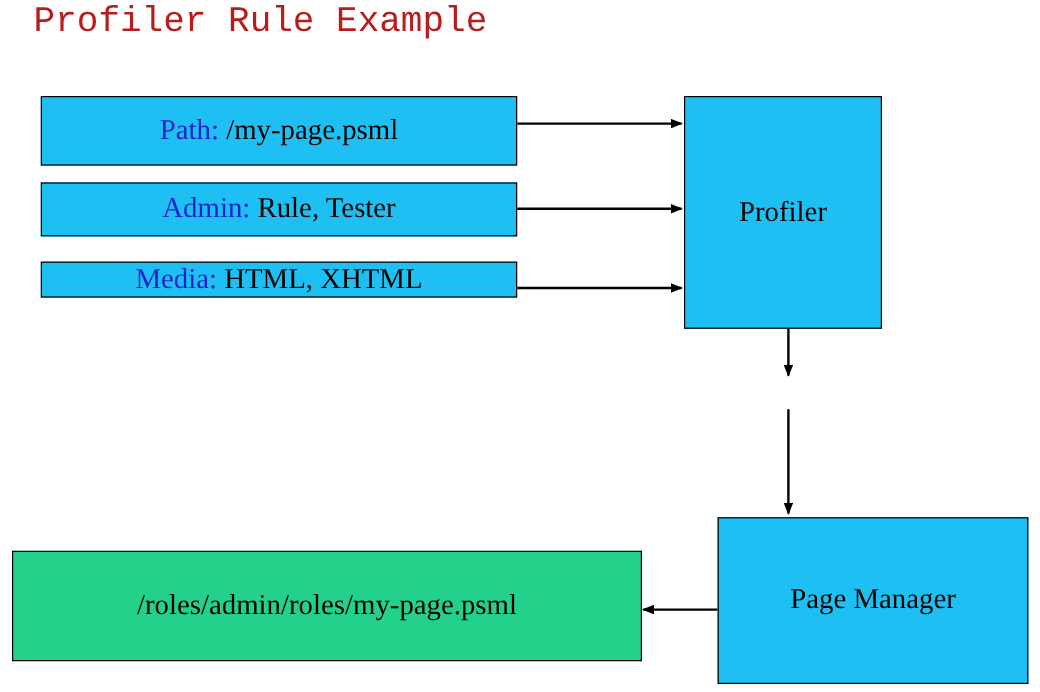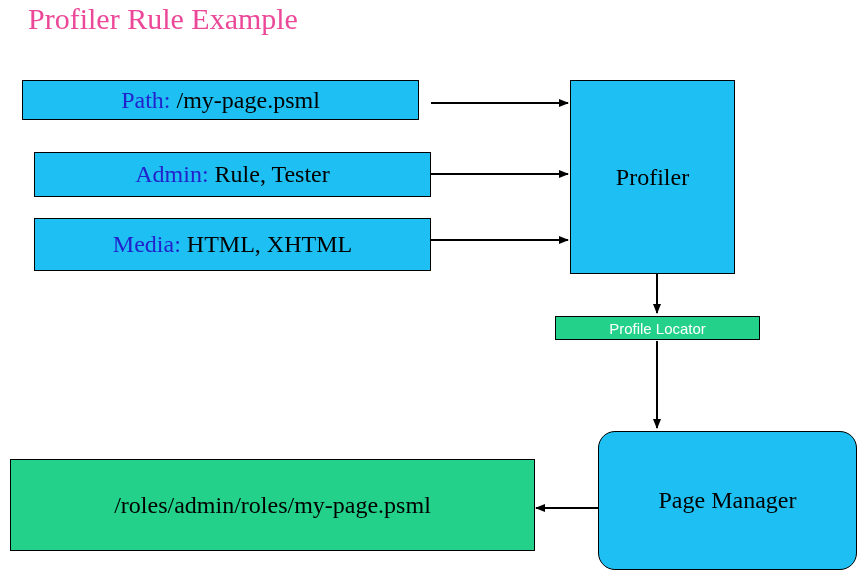--- a/index.html
+++ b/index.html
@@ -12,23 +12,23 @@
     width: 867px;
     height: 577px;
     background: #ffffff;
     overflow: hidden;
     font-family: "Liberation Sans", sans-serif;
   }
   .title {
     position: absolute;
     left: 28px;
     top: 2px;
-    font-family: Liberation Serif, serif;
+    font-family: Liberation Mono, monospace;
     font-size: 30px;
-    color: #ec4899;
+    color: #b91c1c;
     white-space: nowrap;
   }
   .box {
     position: absolute;
     box-sizing: border-box;
     border: 1px solid #000000;
     display: flex;
     align-items: center;
     justify-content: center;
     text-align: center;
@@ -85,47 +85,44 @@
       </marker>
     </defs>
     <line x1="431" y1="103" x2="568" y2="103" stroke="#000000" stroke-width="2" marker-end="url(#ah)"></line>
     <line x1="431" y1="174" x2="568" y2="174" stroke="#000000" stroke-width="2" marker-end="url(#ah)"></line>
     <line x1="431" y1="240" x2="568" y2="240" stroke="#000000" stroke-width="2" marker-end="url(#ah)"></line>
     <line x1="657" y1="274" x2="657" y2="313" stroke="#000000" stroke-width="2" marker-end="url(#ah)"></line>
     <line x1="657" y1="341" x2="657" y2="428" stroke="#000000" stroke-width="2" marker-end="url(#ah)"></line>
     <line x1="598" y1="508" x2="536" y2="508" stroke="#000000" stroke-width="2" marker-end="url(#ah)"></line>
   </svg>
 
-  <div class="box cyan label-box serif" style="left:22px; top:80px; width:397px; height:40px;">
+  <div class="box cyan label-box serif" style="left:34px; top:80px; width:397px; height:58px;">
     <span>
       <span class="kw">Path:</span><span> /my-page.psml</span>
     </span>
   </div>
 
   <div class="box cyan label-box serif" style="left:34px; top:152px; width:397px; height:45px;">
     <span>
       <span class="kw">Admin:</span><span> Rule, Tester</span>
     </span>
   </div>
 
-  <div class="box cyan label-box serif" style="left:34px; top:218px; width:397px; height:53px;">
+  <div class="box cyan label-box serif" style="left:34px; top:218px; width:397px; height:30px;">
     <span>
       <span class="kw">Media:</span><span> HTML, XHTML</span>
     </span>
   </div>
 
   <div class="box cyan proc-box serif" style="left:570px; top:80px; width:165px; height:194px;">
     <span>Profiler</span>
   </div>
 
-  <div class="box green locator" style="left:555px; top:316px; width:205px; height:24px;">
-    <span>Profile Locator</span>
-  </div>
 
-  <div class="box cyan proc-box serif" style="left:598px; top:431px; width:259px; height:139px;border-radius:17px;">
+  <div class="box cyan proc-box serif" style="left:598px; top:431px; width:259px; height:139px;">
     <span>Page Manager</span>
   </div>
 
   <div class="box green result-box serif" style="left:10px; top:459px; width:525px; height:92px;">
     <span>/roles/admin/roles/my-page.psml</span>
   </div>
 
 </div>
 
 </body></html>

